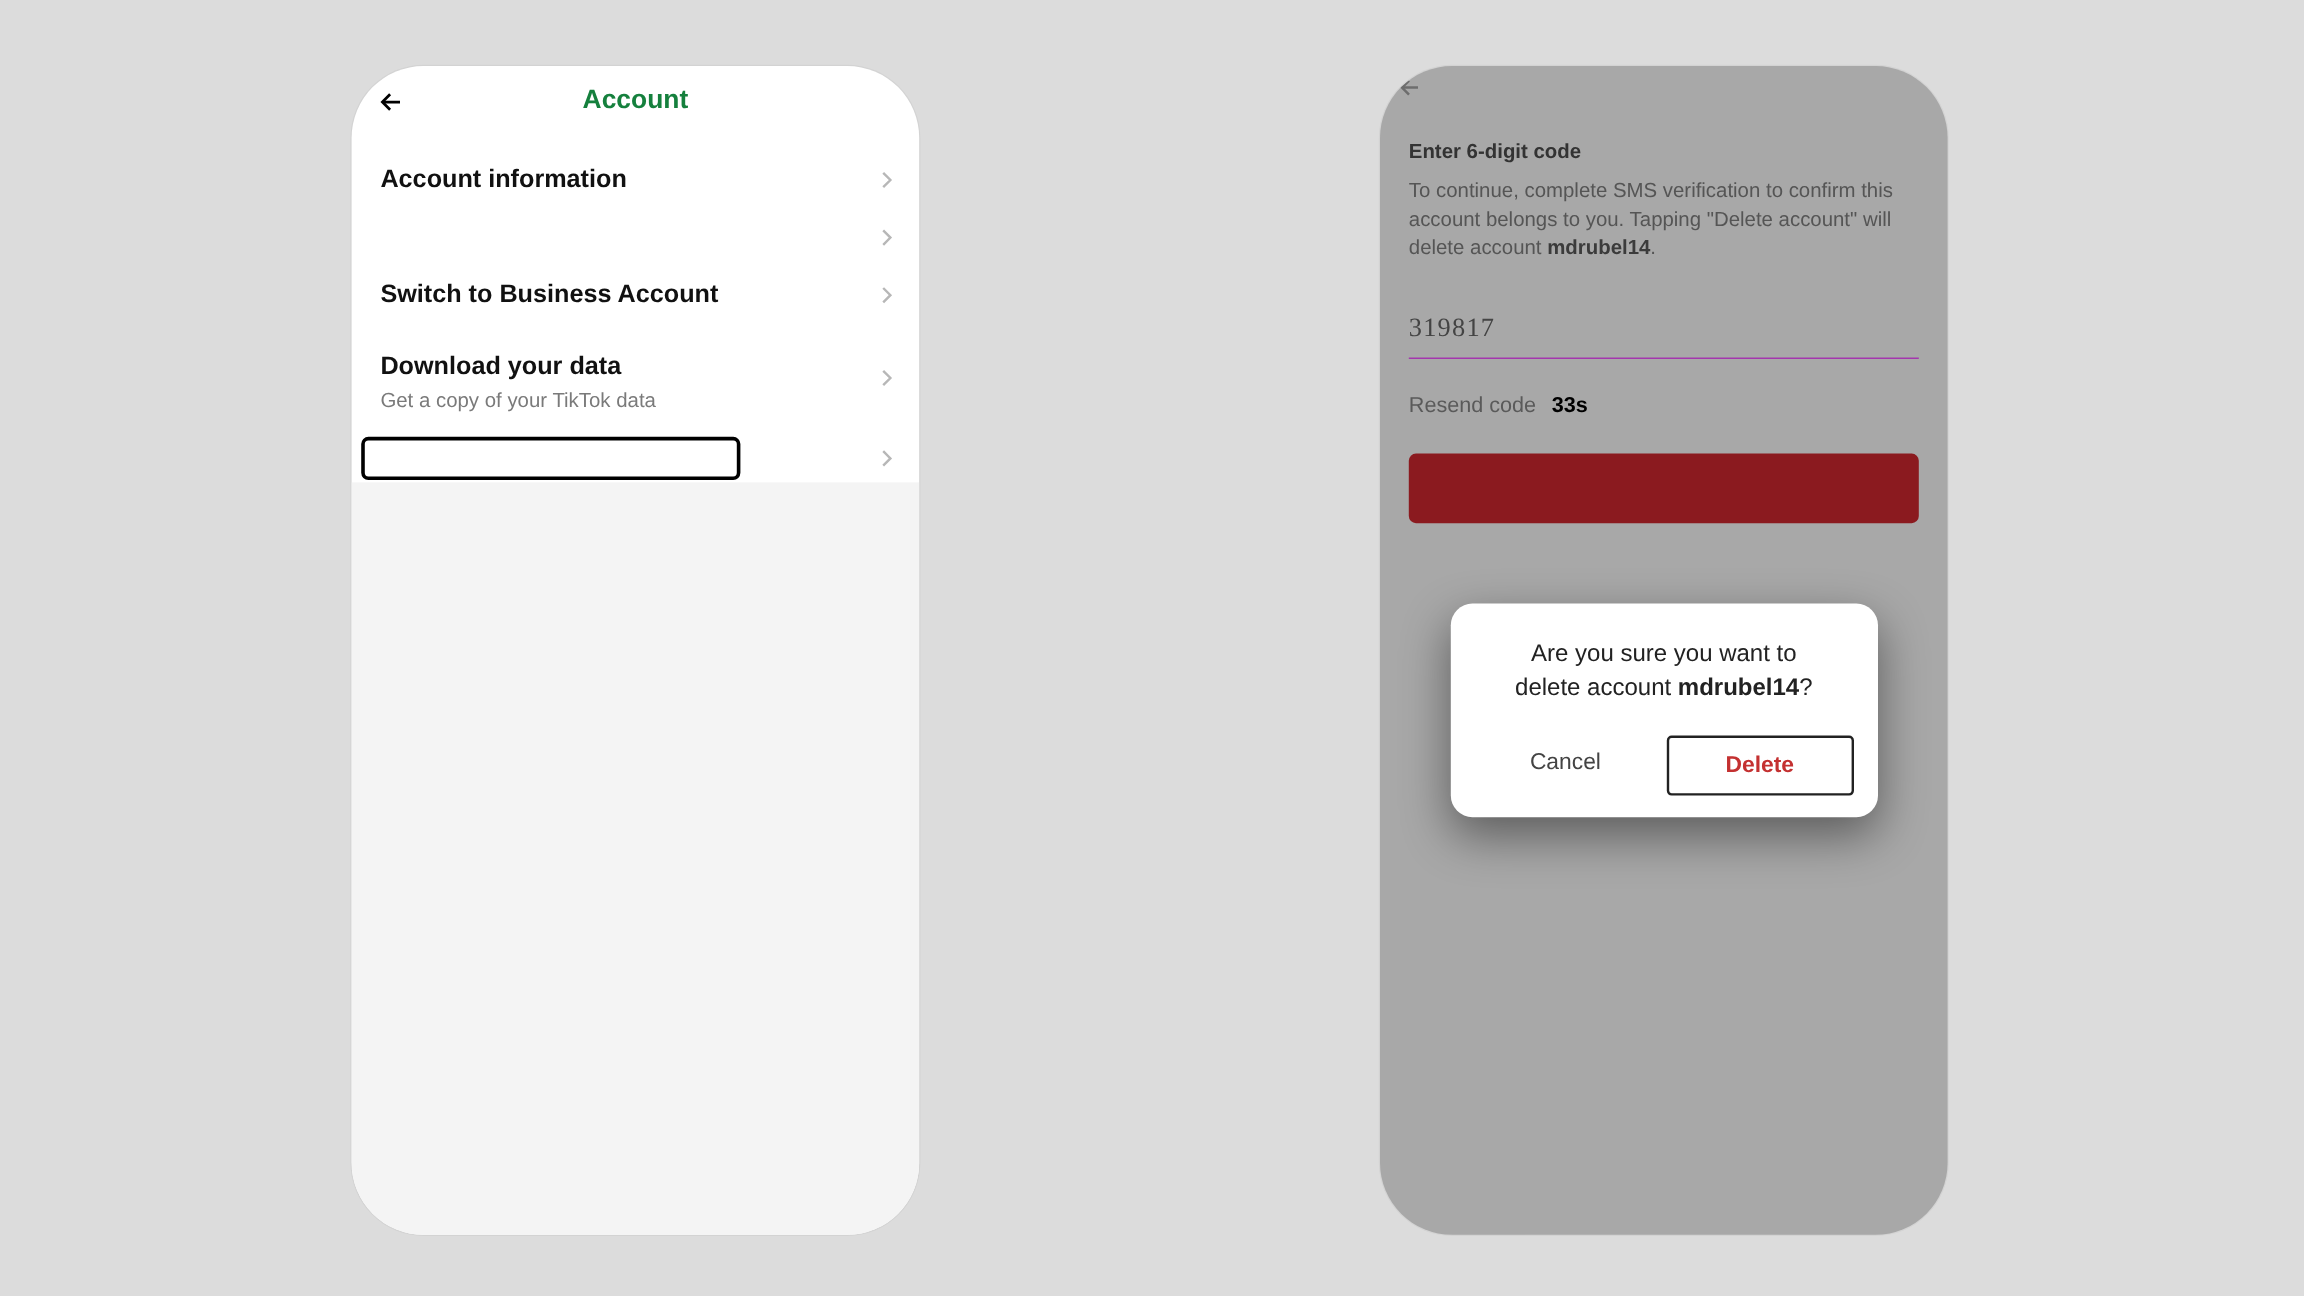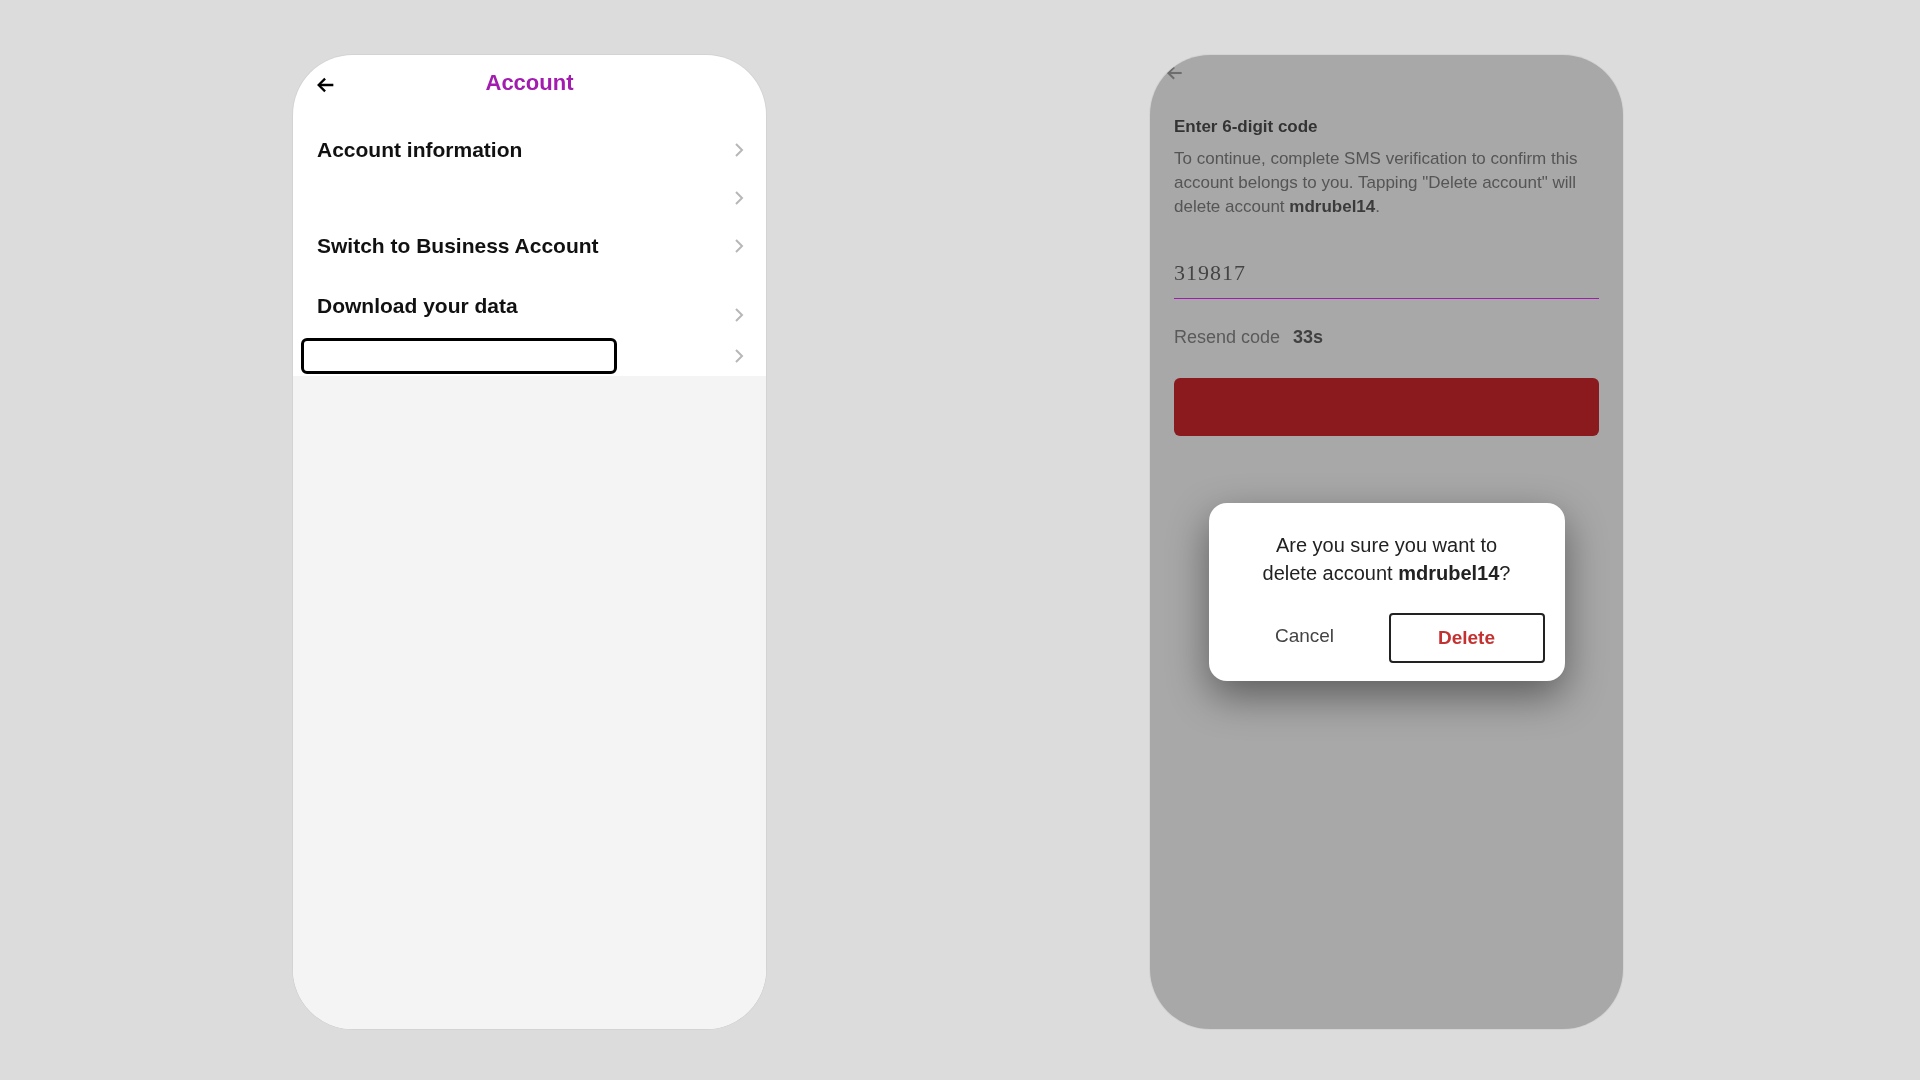--- a/index.html
+++ b/index.html
@@ -44,21 +44,21 @@
     width: 30px;
     height: 30px;
     display:flex;
     align-items:center;
     justify-content:center;
   }
   .left .nav .back svg { width: 22px; height: 22px; }
   .left .nav .title {
     font-weight: 700;
     font-size: 22px;
-    color: #a21caf;
+    color: #15803d;
     text-align: center;
   }
 
   .left .list {
     padding-top: 10px;
   }
   .left .row {
     position: relative;
     padding: 18px 24px 18px 24px;
   }
@@ -147,21 +147,21 @@
     color: #444;
     padding-bottom: 12px;
     border-bottom: 1px solid #a21caf;
     font-family: Liberation Serif, serif;
   }
   .right .resend {
     margin-top: 28px;
     font-size: 18px;
     color: #5a5a5a;
   }
-  .right .resend .timer { margin-left: 8px; font-weight: 600; color:#404040;}
+  .right .resend .timer { margin-left: 8px; font-weight: 600; color:#000000;}
   .right .primary-btn {
     margin-top: 30px;
     height: 58px;
     border-radius: 6px;
     background: #8b1a1f;
     width: 100%;
   }
 
   
   .dialog {
@@ -245,20 +245,21 @@
         <div class="label">Switch to Business Account</div>
         <div class="chevron">
           <svg viewBox="0 0 10 16" fill="none" stroke-width="2">
               <path d="M2 2l6 6-6 6"></path>
             </svg>
         </div>
       </div>
 
       <div class="row download">
         <div class="label">Download your data</div>
+        <div class="sub">Get a copy of your TikTok data</div>
         <div class="chevron">
           <svg viewBox="0 0 10 16" fill="none" stroke-width="2">
               <path d="M2 2l6 6-6 6"></path>
             </svg>
         </div>
       </div>
 
       <div class="row deactivate" style="position:relative;">
         <div class="chevron">
           <svg viewBox="0 0 10 16" fill="none" stroke-width="2">

